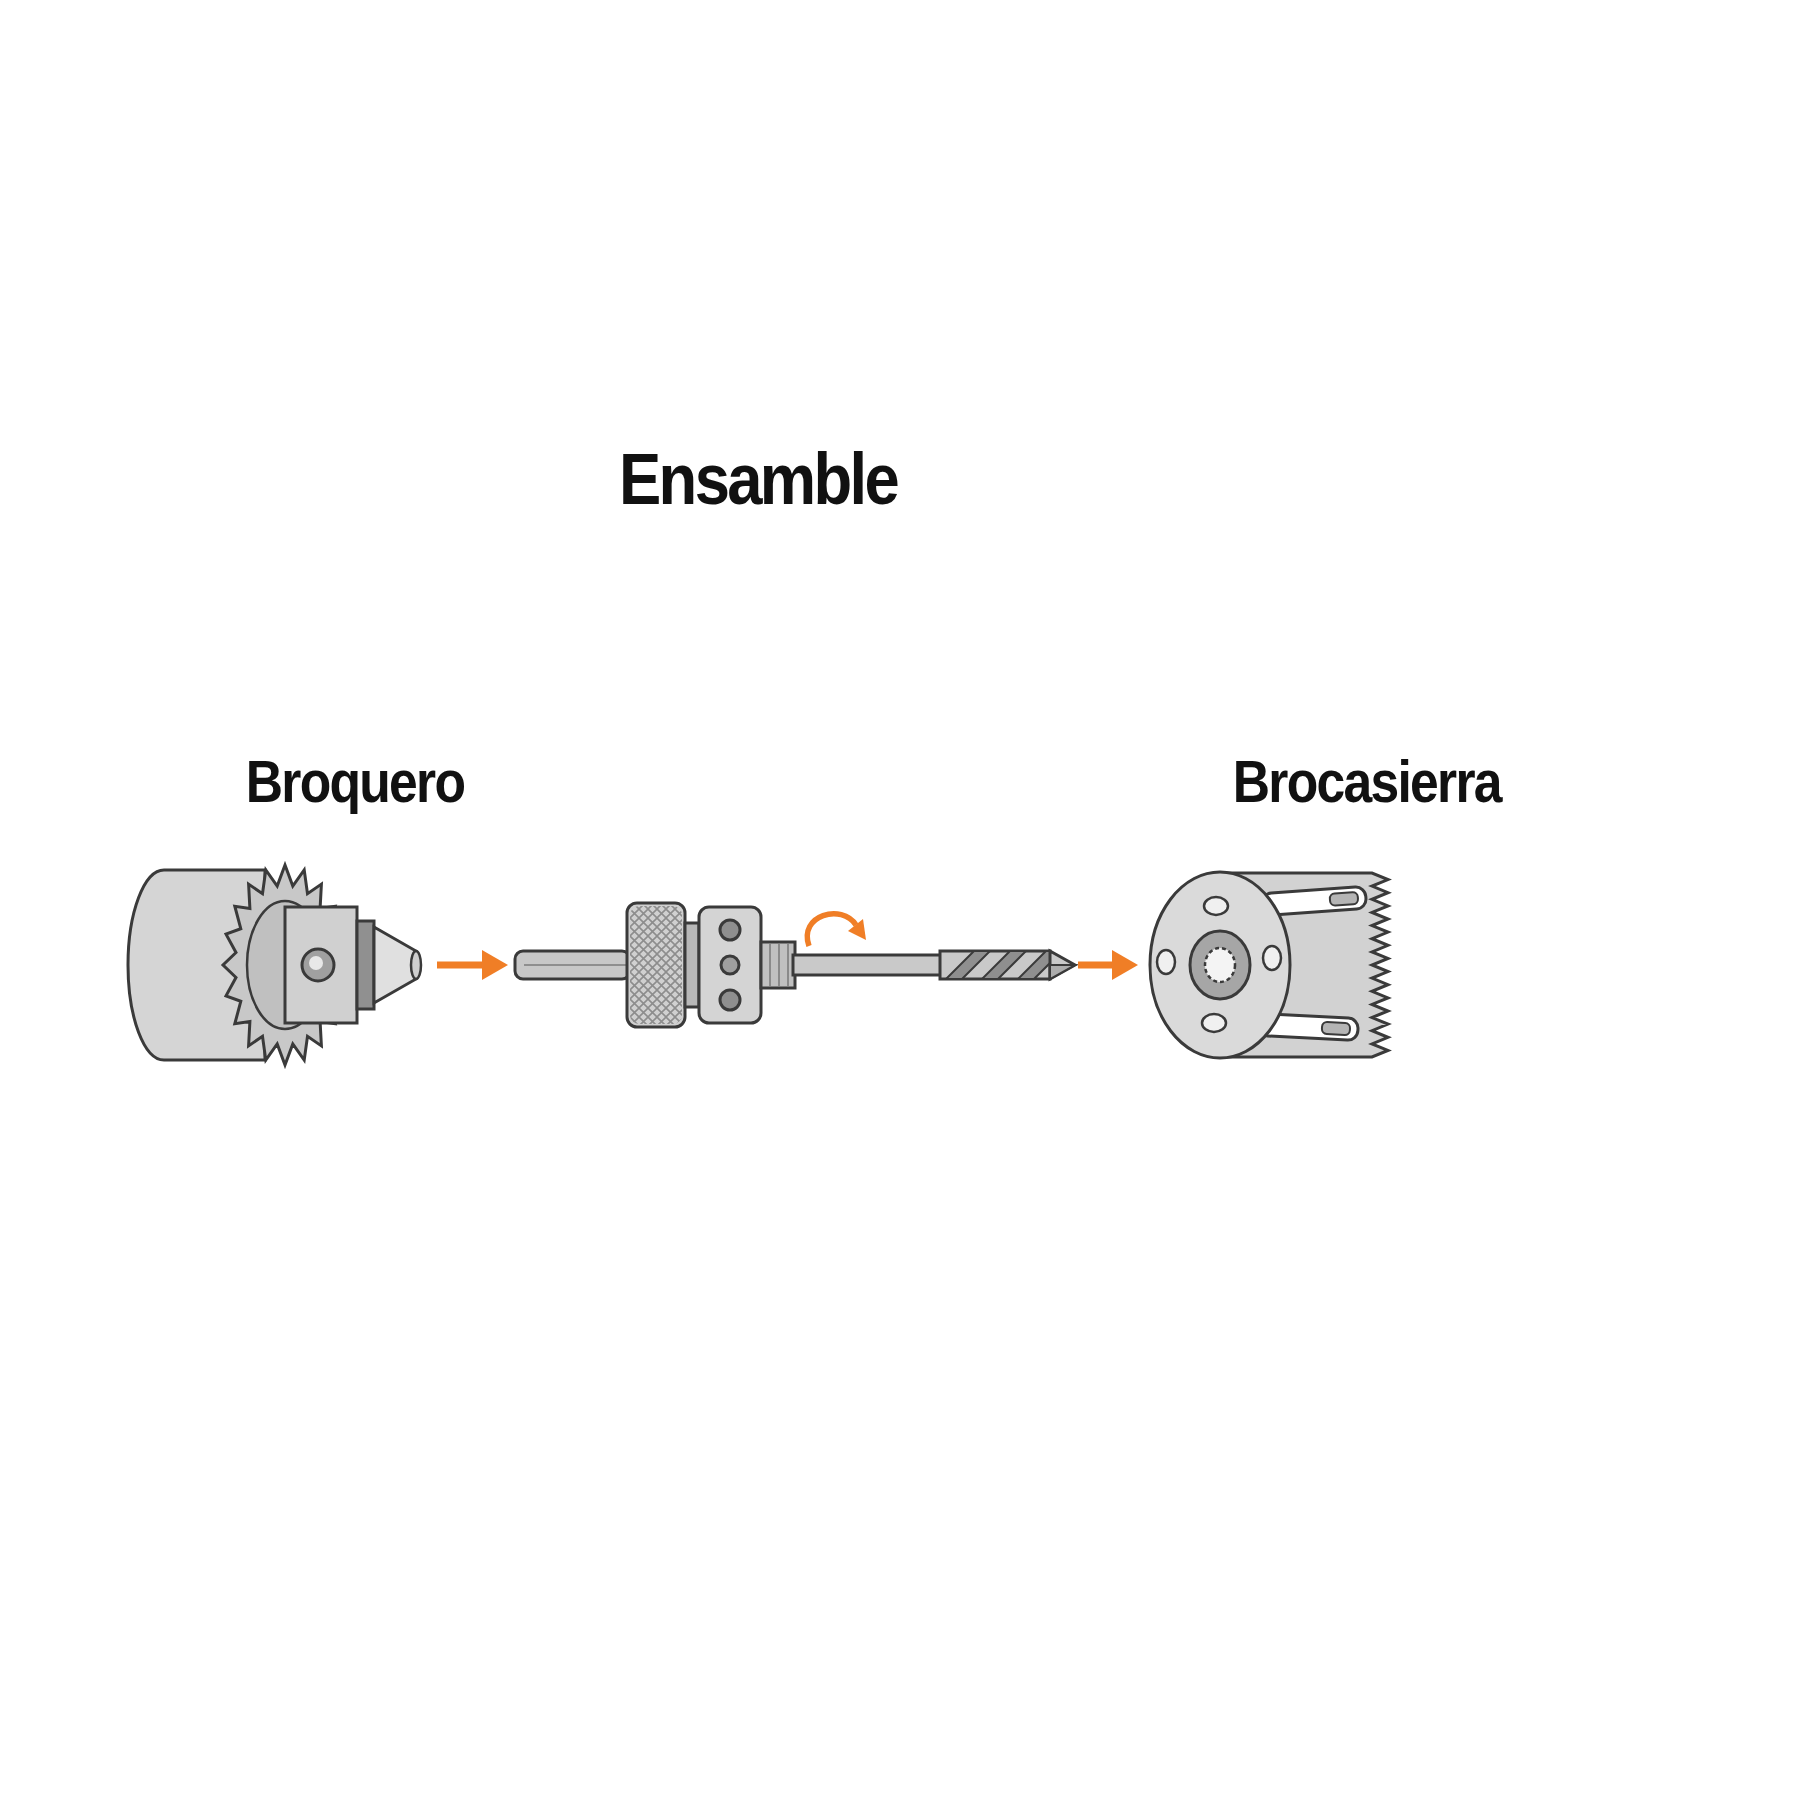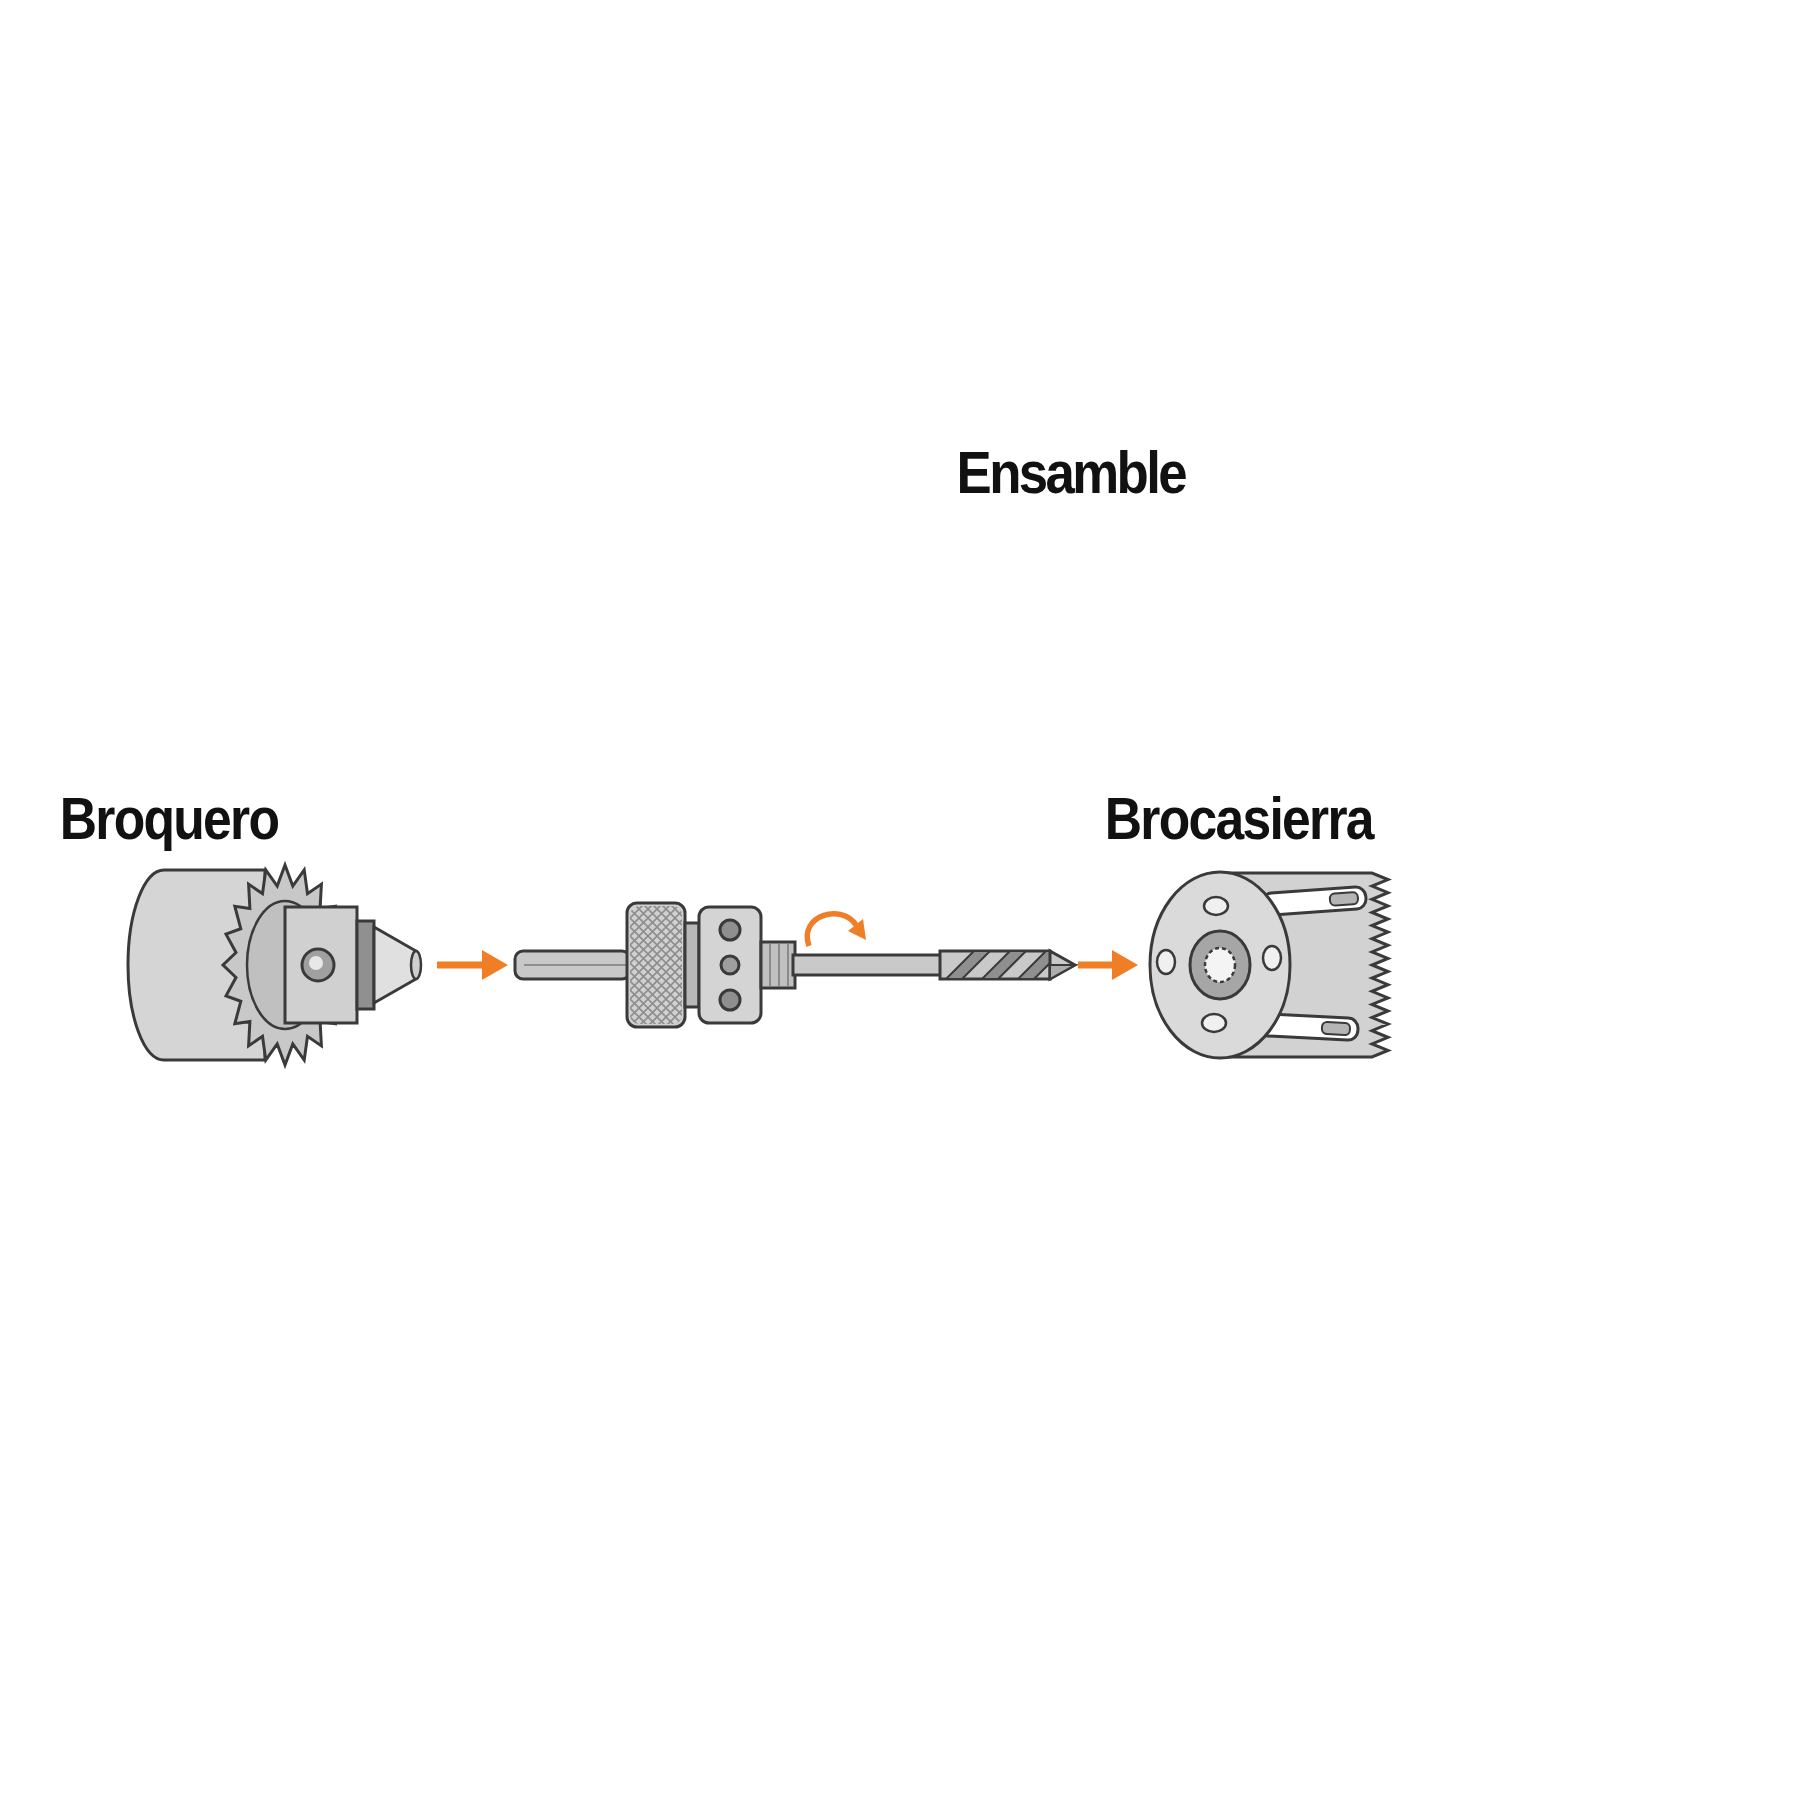--- a/index.html
+++ b/index.html
@@ -1,21 +1,21 @@
 <!DOCTYPE html>
 <html><head>
 <meta charset="utf-8">
 <style>
   html,body{margin:0;padding:0;background:#fff}
   .page{position:relative;width:1800px;height:1800px;background:#ffffff;
         font-family:"Liberation Sans","DejaVu Sans",sans-serif;color:#111;overflow:hidden}
-  .title{position:absolute;left:600px;top:438px;width:600px;text-align:right;
-         font-size:60px;font-weight:700}
+  .title{position:absolute;left:600px;top:438px;width:600px;text-align:left;
+         font-size:72px;font-weight:700}
   .title>span{display:inline-block;transform:scaleX(.88);letter-spacing:-3px;white-space:nowrap}
-  .part-label{position:absolute;top:784px;width:440px;text-align:left;
+  .part-label{position:absolute;top:747px;width:440px;text-align:right;
               font-size:60px;font-weight:700}
   .part-label>span{display:inline-block;transform:scaleX(.86);letter-spacing:-2px;white-space:nowrap}
   svg.diagram{position:absolute;left:0;top:0}
 </style>
 </head>
 <body>
 
 <div class="page">
 
   <div class="title"><span>Ensamble</span></div>

